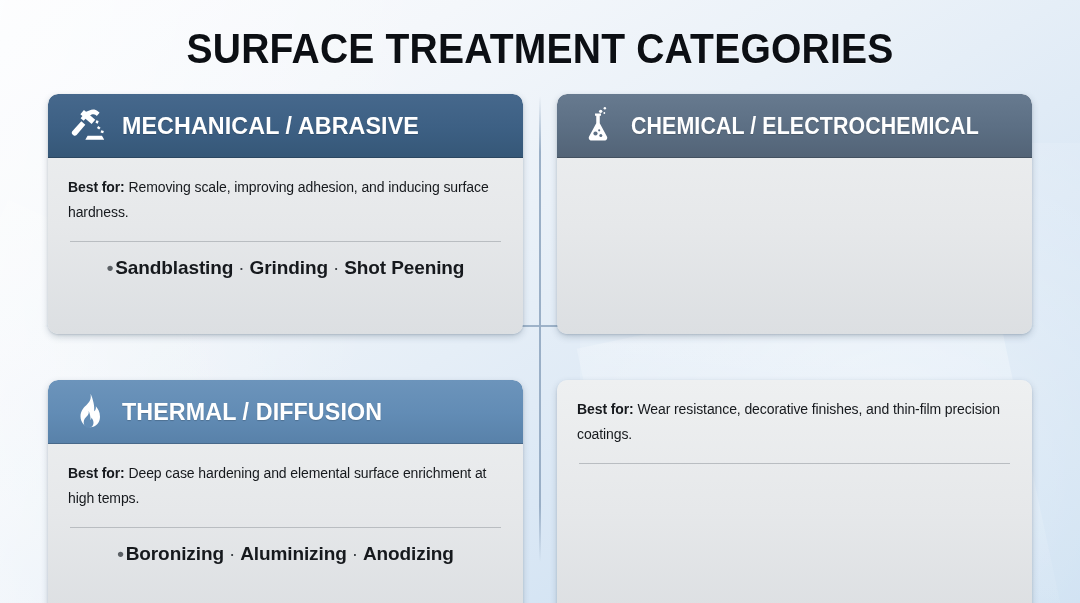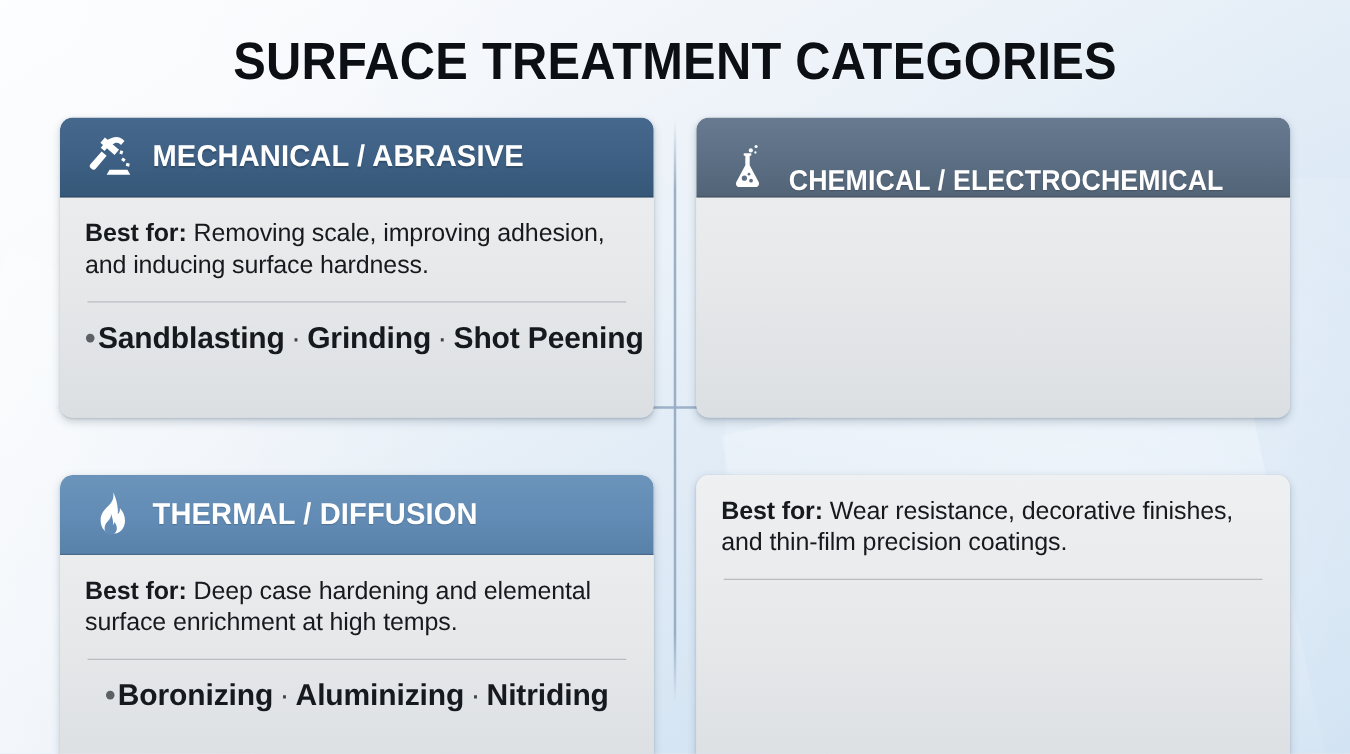--- a/index.html
+++ b/index.html
@@ -171,37 +171,37 @@
   .card-title.tight { font-size: 23px; transform: scaleX(0.93); }
 
   .card-body {
     flex: 1 1 auto;
     padding: 17px 20px 16px 20px;
     display: flex;
     flex-direction: column;
   }
 
   .best-for {
-    font-size: 20px;
+    font-size: 14px;
     line-height: 25px;
     color: #16191d;
     letter-spacing: -0.1px;
   }
   .best-for .label { font-weight: 700; }
   .best-for .desc  { font-weight: 400; }
 
   .rule {
     height: 1px;
     background: #b9bdc1;
     margin: 16px 2px 0 2px;
   }
 
   .items {
     margin-top: 15px;
-    font-size: 24px;
+    font-size: 19px;
     font-weight: 700;
     color: #16191d;
     letter-spacing: -0.1px;
     text-align: center;
     white-space: nowrap;
   }
   .items.compact { font-size: 18.5px; letter-spacing: -0.4px; }
   .items .dot {
     color: #5c6166;
     font-weight: 700;
@@ -251,21 +251,21 @@
           <span class="label">Best for:</span><span class="desc"> Removing scale, improving adhesion, and inducing surface hardness.</span>
         </p>
         <div class="rule"></div>
         <p class="items">
           <span class="dot">•</span><span>Sandblasting</span><span class="sep">·</span><span>Grinding</span><span class="sep">·</span><span>Shot Peening</span>
         </p>
       </div>
     </div>
 
     <div class="card">
-      <div class="card-header" style="background:linear-gradient(180deg,#677a8f 0%,#5c6f84 52%,#526376 100%);align-items:flex-end;">
+      <div class="card-header" style="background:linear-gradient(180deg,#677a8f 0%,#5c6f84 52%,#526376 100%);">
         <span class="header-icon">
           <svg width="40" height="42" viewBox="0 0 48 48" fill="#ffffff">
             <path d="M20.4 9.0h7.2v2.6h-1.5v9.0l8.6 16.0c1.2 2.2-0.4 4.9-2.9 4.9H16.2c-2.5 0-4.1-2.7-2.9-4.9l8.6-16.0v-9.0h-1.5V9.0z"></path>
             <circle cx="21.0" cy="33.0" r="2.5" fill="#5c6f84"></circle>
             <circle cx="27.4" cy="35.4" r="1.8" fill="#5c6f84"></circle>
             <circle cx="25.4" cy="29.2" r="1.3" fill="#5c6f84"></circle>
             <circle cx="27.2" cy="6.4" r="2.0"></circle>
             <circle cx="32.2" cy="2.6" r="1.5"></circle>
             <circle cx="31.6" cy="8.4" r="1.1"></circle>
           </svg>
@@ -283,21 +283,21 @@
           </svg>
         </span>
         <span class="card-title">THERMAL / DIFFUSION</span>
       </div>
       <div class="card-body">
         <p class="best-for">
           <span class="label">Best for:</span><span class="desc"> Deep case hardening and elemental surface enrichment at high temps.</span>
         </p>
         <div class="rule"></div>
         <p class="items">
-          <span class="dot">•</span><span>Boronizing</span><span class="sep">·</span><span>Aluminizing</span><span class="sep">·</span><span>Nitriding</span>
+          <span class="dot">•</span><span>Boronizing</span><span class="sep">·</span><span>Aluminizing</span><span class="sep">·</span><span>Anodizing</span>
         </p>
       </div>
     </div>
 
     <div class="card">
       <div class="card-body">
         <p class="best-for">
           <span class="label">Best for:</span><span class="desc"> Wear resistance, decorative finishes, and thin-film precision coatings.</span>
         </p>
         <div class="rule"></div>

